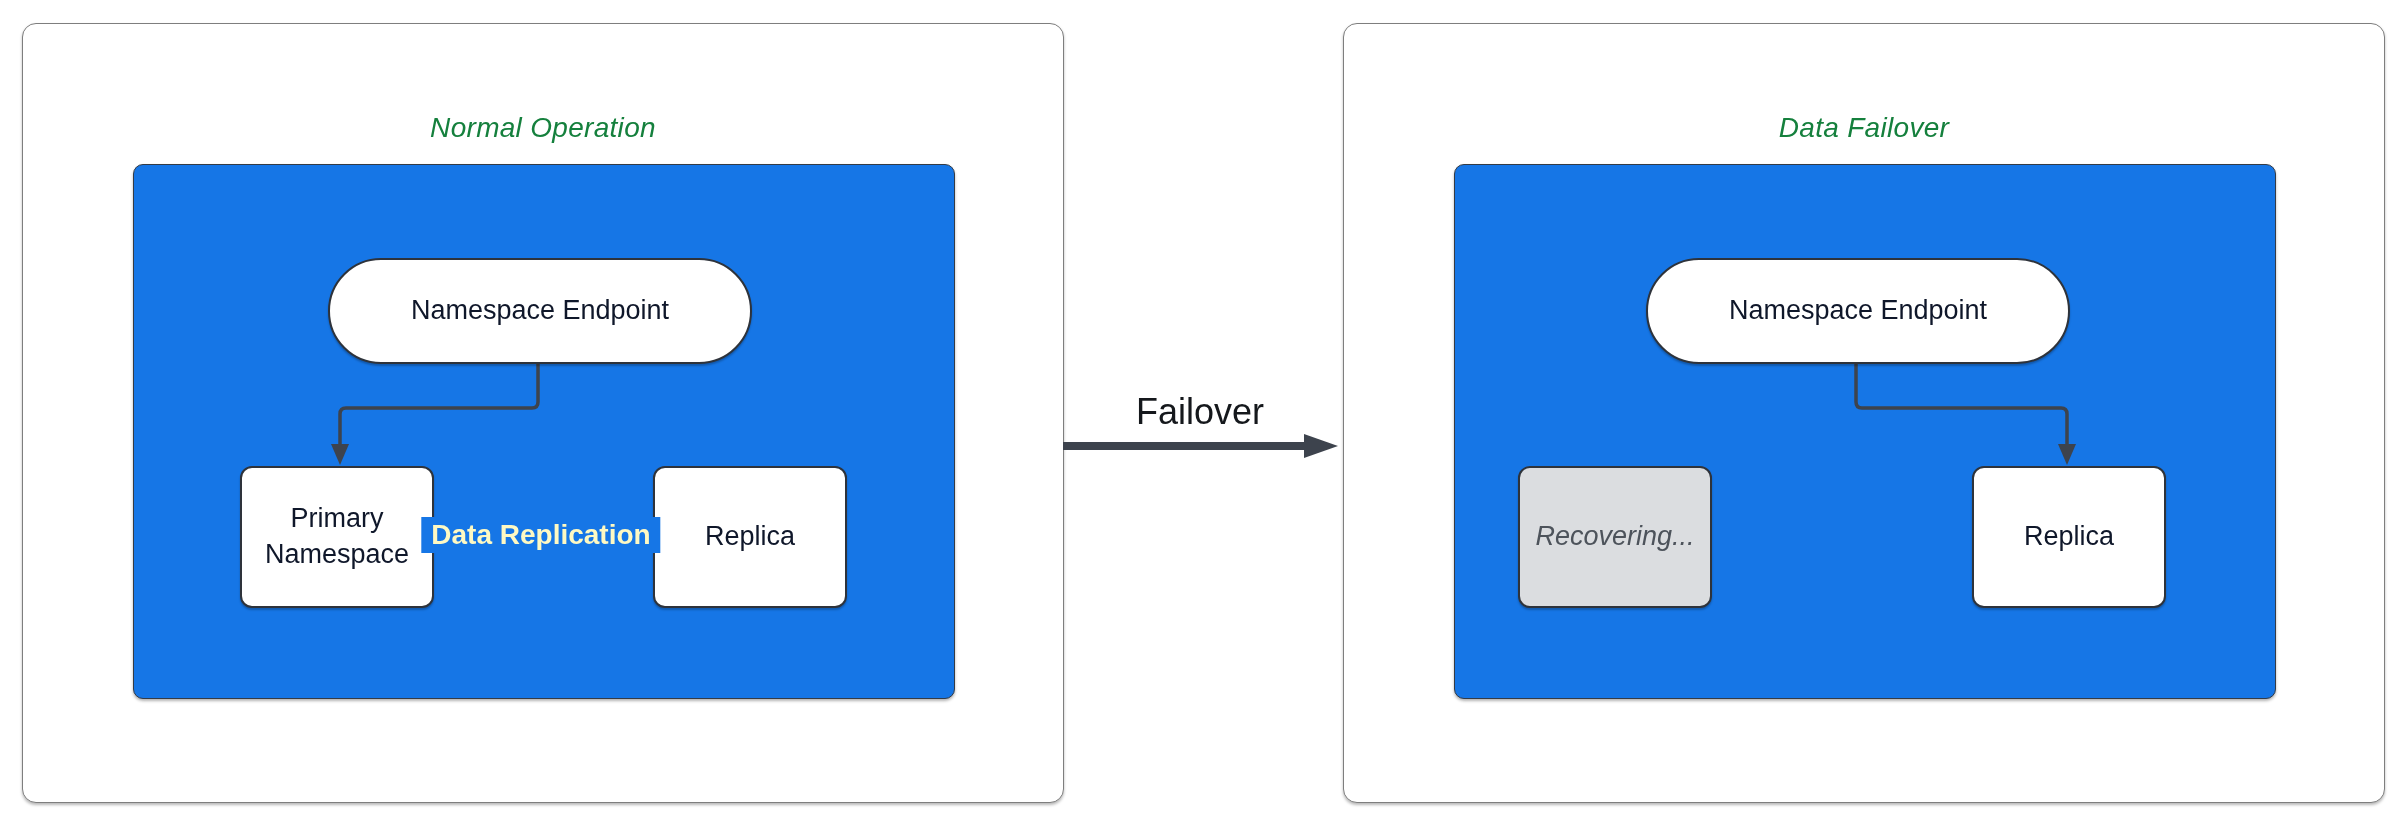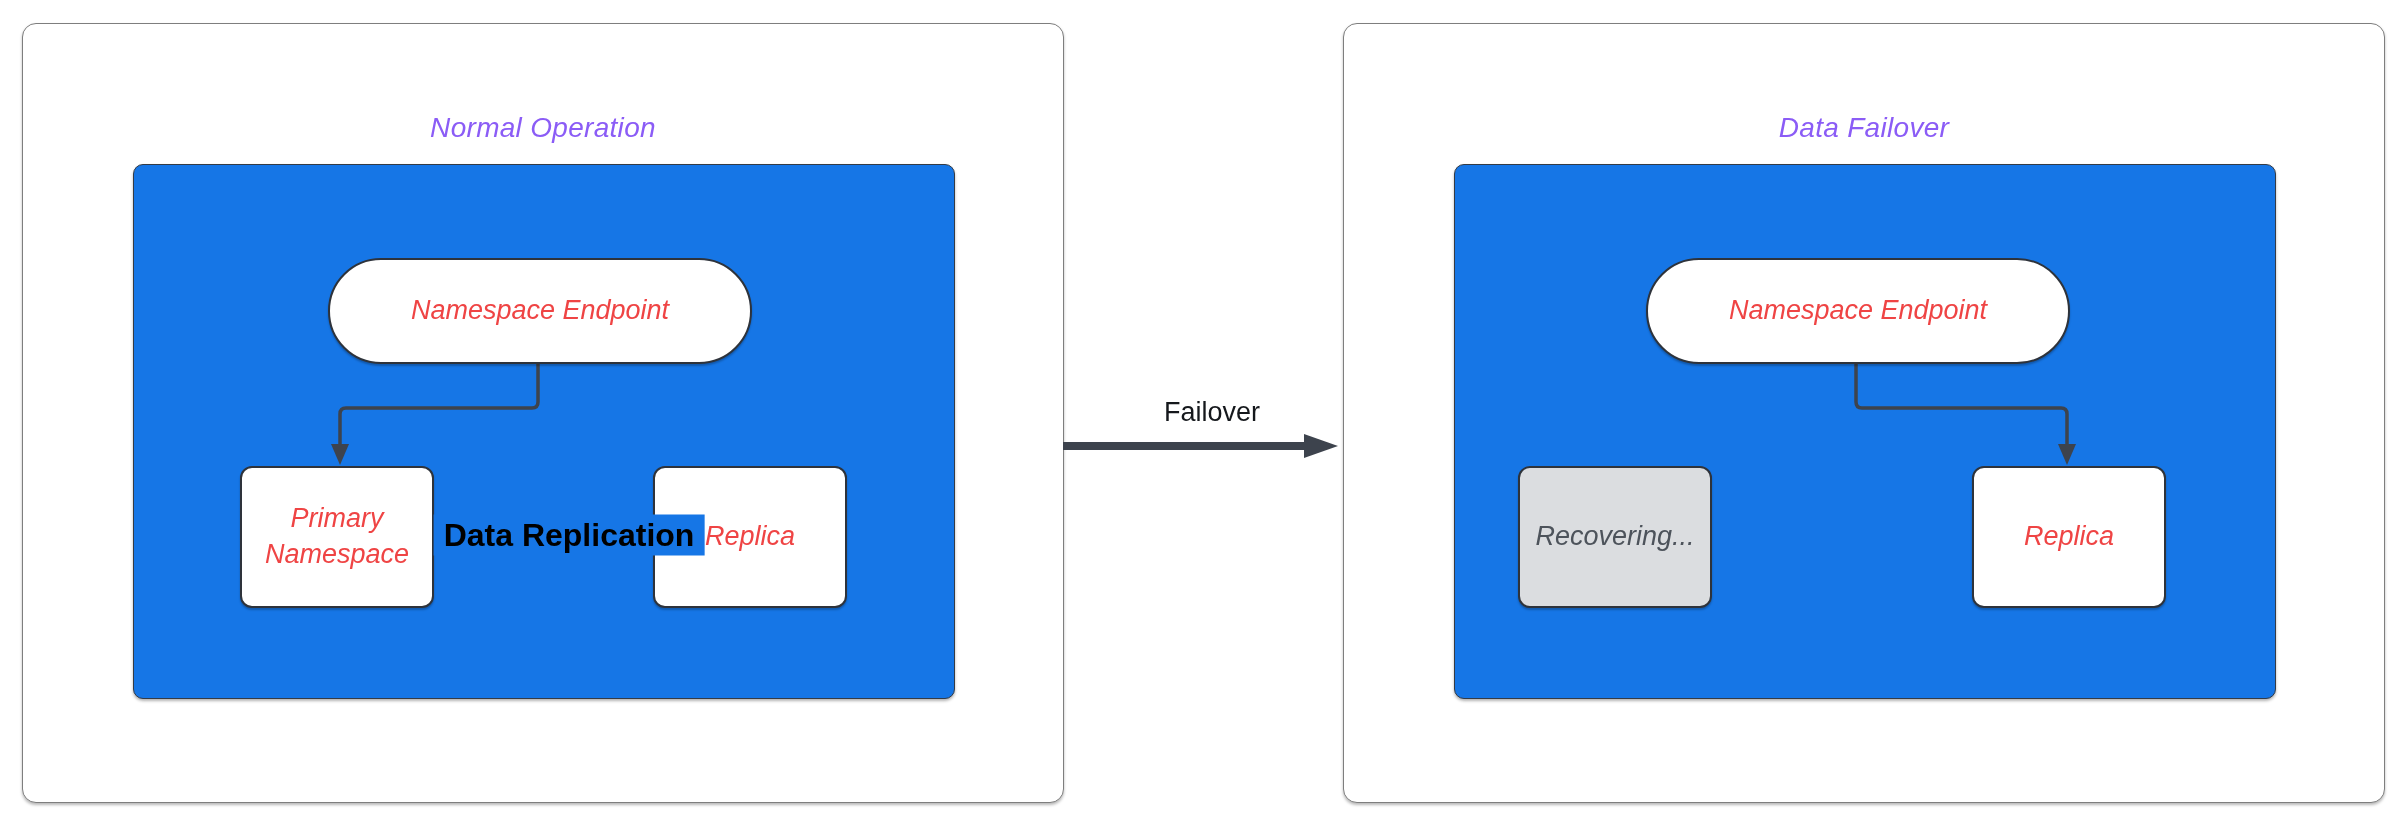--- a/index.html
+++ b/index.html
@@ -10,59 +10,58 @@
   
   .panel{
     position:absolute;top:23px;width:1040px;height:778px;background:#ffffff;
     border:1.5px solid #7e7e7e;border-radius:14px;
     box-shadow:0 2px 3px rgba(0,0,0,.28);
   }
   .panel.left{left:22px}
   .panel.right{left:1343px}
   .panel-title{
     position:absolute;top:88px;left:0;width:100%;text-align:center;
-    font-size:28px;font-style:italic;color:#8b5cf6;letter-spacing:.3px;
+    font-size:28px;font-style:italic;color:#15803d;letter-spacing:.3px;
   }
   
   .cluster{
     position:absolute;top:140px;left:110px;width:820px;height:533px;
     background:#1676e6;border:1.5px solid #343b45;border-radius:10px;
     box-shadow:0 2px 3px rgba(0,0,0,.3);
   }
   
   svg.edges{position:absolute;left:0;top:0;width:2407px;height:828px;pointer-events:none;}
   svg.edges path{fill:none;stroke:#3d434d;stroke-width:3.5px;}
   svg.edges .thick{stroke-width:8px;}
   svg.edges polygon{fill:#3d434d;stroke:none;}
   
   .node{
     position:absolute;display:flex;align-items:center;justify-content:center;
-    background:#ffffff;border:2.5px solid #2e333b;color:#ef4444;
+    background:#ffffff;border:2.5px solid #2e333b;color:#0f172a;
     font-size:27px;text-align:center;line-height:1.32;
     box-shadow:0 2px 2px rgba(0,0,0,.25);
-    font-style:italic;
   }
   .node.pill{width:420px;height:102px;border-radius:53px;}
   .node.box{width:190px;height:138px;border-radius:12px;}
   .node .label{padding:0 14px;}
   .pill-left{left:328px;top:258px;}
   .pill-right{left:1646px;top:258px;}
   .primary{left:240px;top:466px;align-items:center;}
   .replica-left{left:653px;top:466px;}
   .recovering{left:1518px;top:466px;background:#dbdde0;color:#4d535b;font-style:italic;}
   .replica-right{left:1972px;top:466px;}
   
   .edge-label{
-    position:absolute;left:569px;top:535px;transform:translate(-50%,-50%);
-    background:#1676e6;color:#000000;font-size:32px;font-weight:bold;
+    position:absolute;left:541px;top:535px;transform:translate(-50%,-50%);
+    background:#1676e6;color:#fef9c3;font-size:28px;font-weight:bold;
     padding:2px 10px;white-space:nowrap;
   }
   .failover-label{
     position:absolute;left:1200px;top:412px;transform:translate(-50%,-50%);
-    color:#15181c;font-size:27px;white-space:nowrap;margin-left:12px;
+    color:#15181c;font-size:36px;white-space:nowrap;
   }
 </style>
 </head>
 <body>
 
 <div class="canvas">
 
   <section class="panel left">
     <div class="panel-title">Normal Operation</div>
     <div class="cluster"></div>

